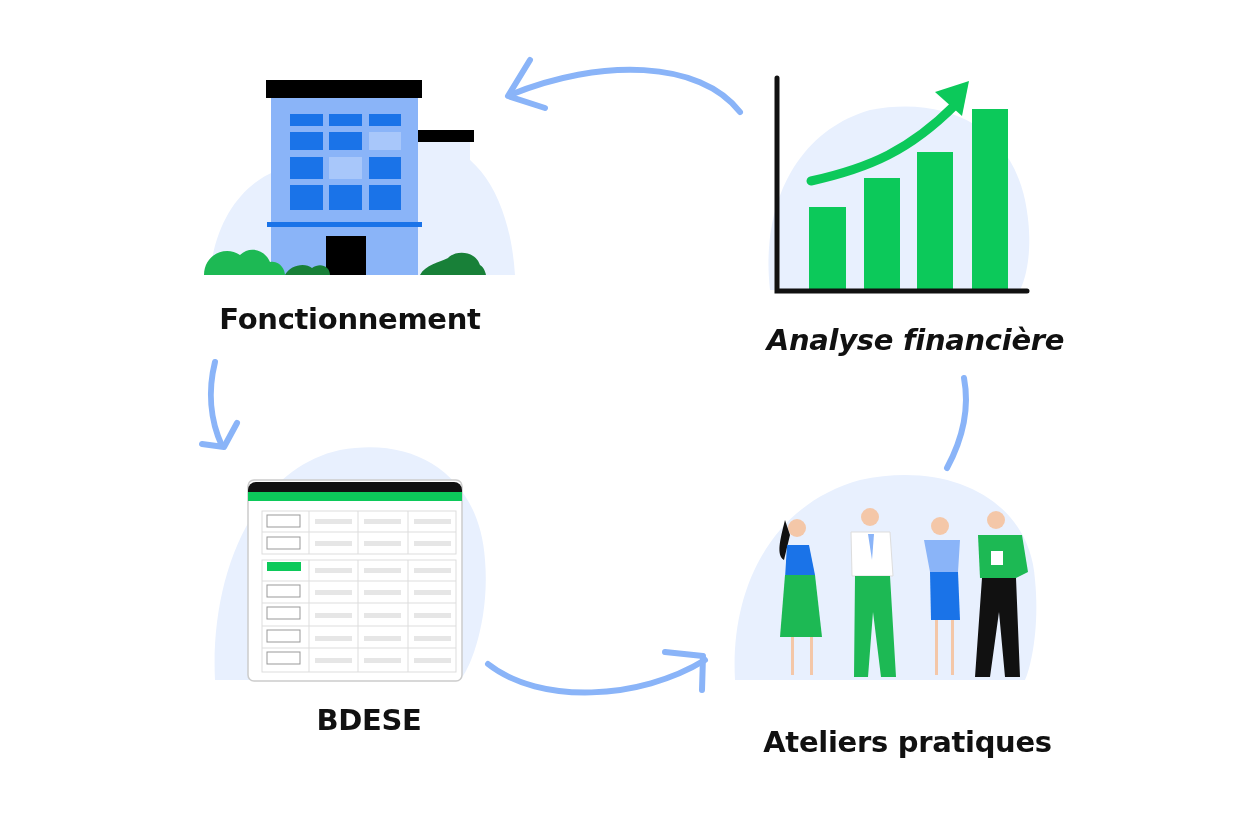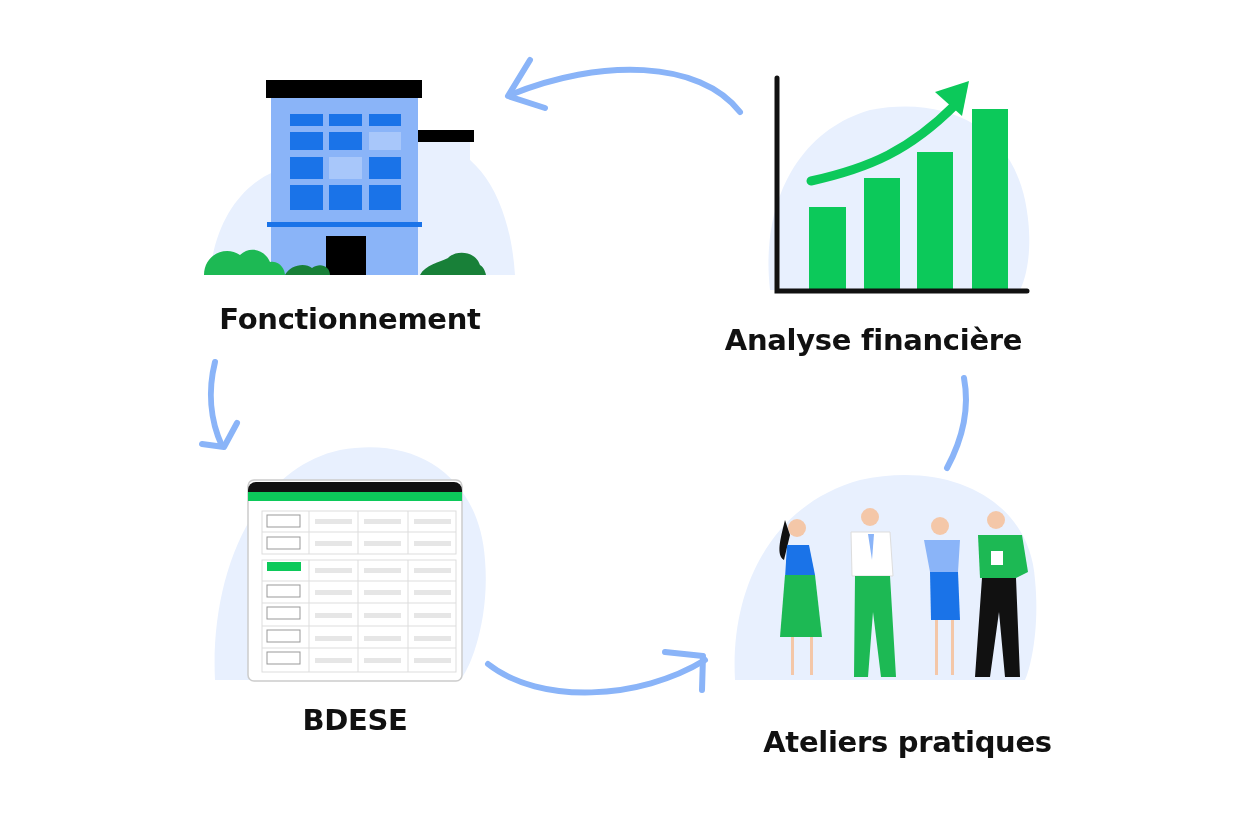--- a/index.html
+++ b/index.html
@@ -142,15 +142,15 @@
 
   <circle cx="996" cy="520" r="9" fill="#f4c7a8"></circle>
   <path d="M 978 535 L 1022 535 L 1028 572 L 1016 578 L 980 578 Z" fill="#1db954"></path>
   <rect x="991" y="551" width="12" height="14" fill="#fff"></rect>
   <path d="M 982 578 L 1016 578 L 1020 677 L 1005 677 L 999 612 L 990 677 L 975 677 Z" fill="#111"></path>
 </svg>
 
 <div class="label" style="left:190px;top:298px;width:320px;">
   <div>Fonctionnement</div>
 </div>
-<div class="label" style="left:701px;top:319px;width:345px;">Analyse financière</div>
+<div class="label" style="left:743px;top:319px;width:345px;font-style:italic;">Analyse financière</div>
 <div class="label" style="left:735px;top:721px;width:345px;">Ateliers pratiques</div>
-<div class="label" style="left:250px;top:699px;width:210px;">BDESE</div>
+<div class="label" style="left:264px;top:699px;width:210px;">BDESE</div>
 
 </body></html>

